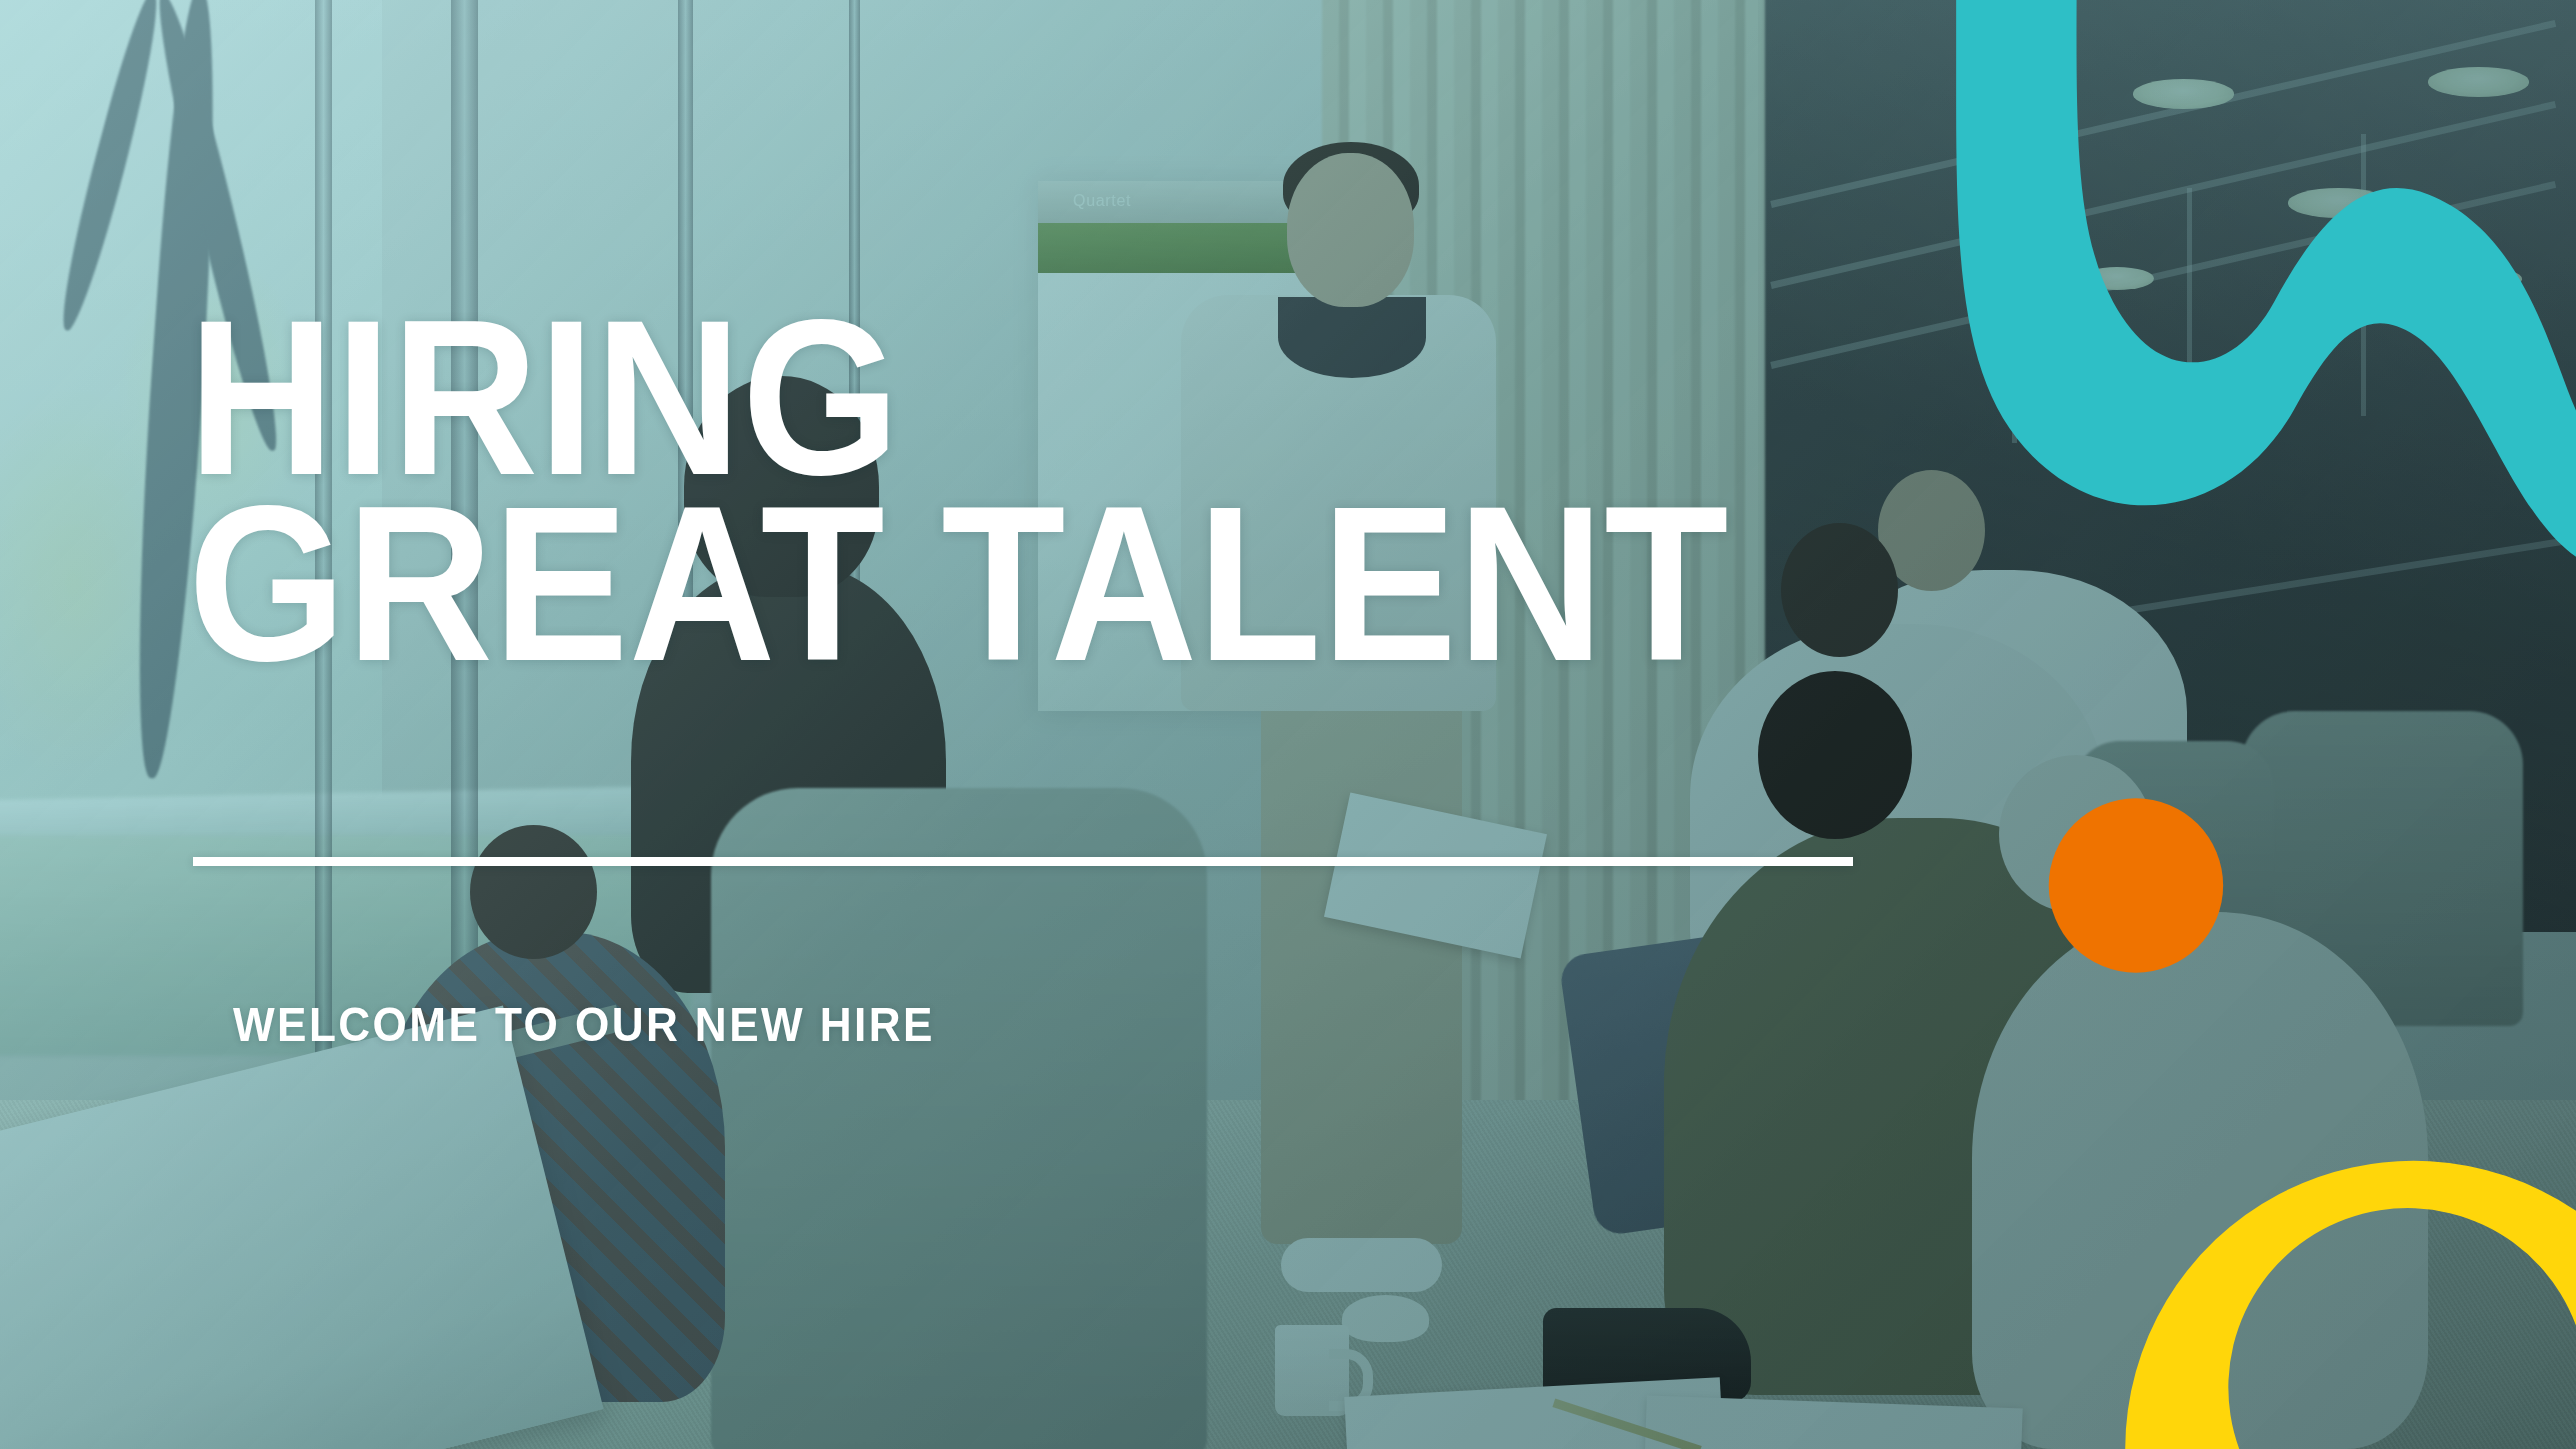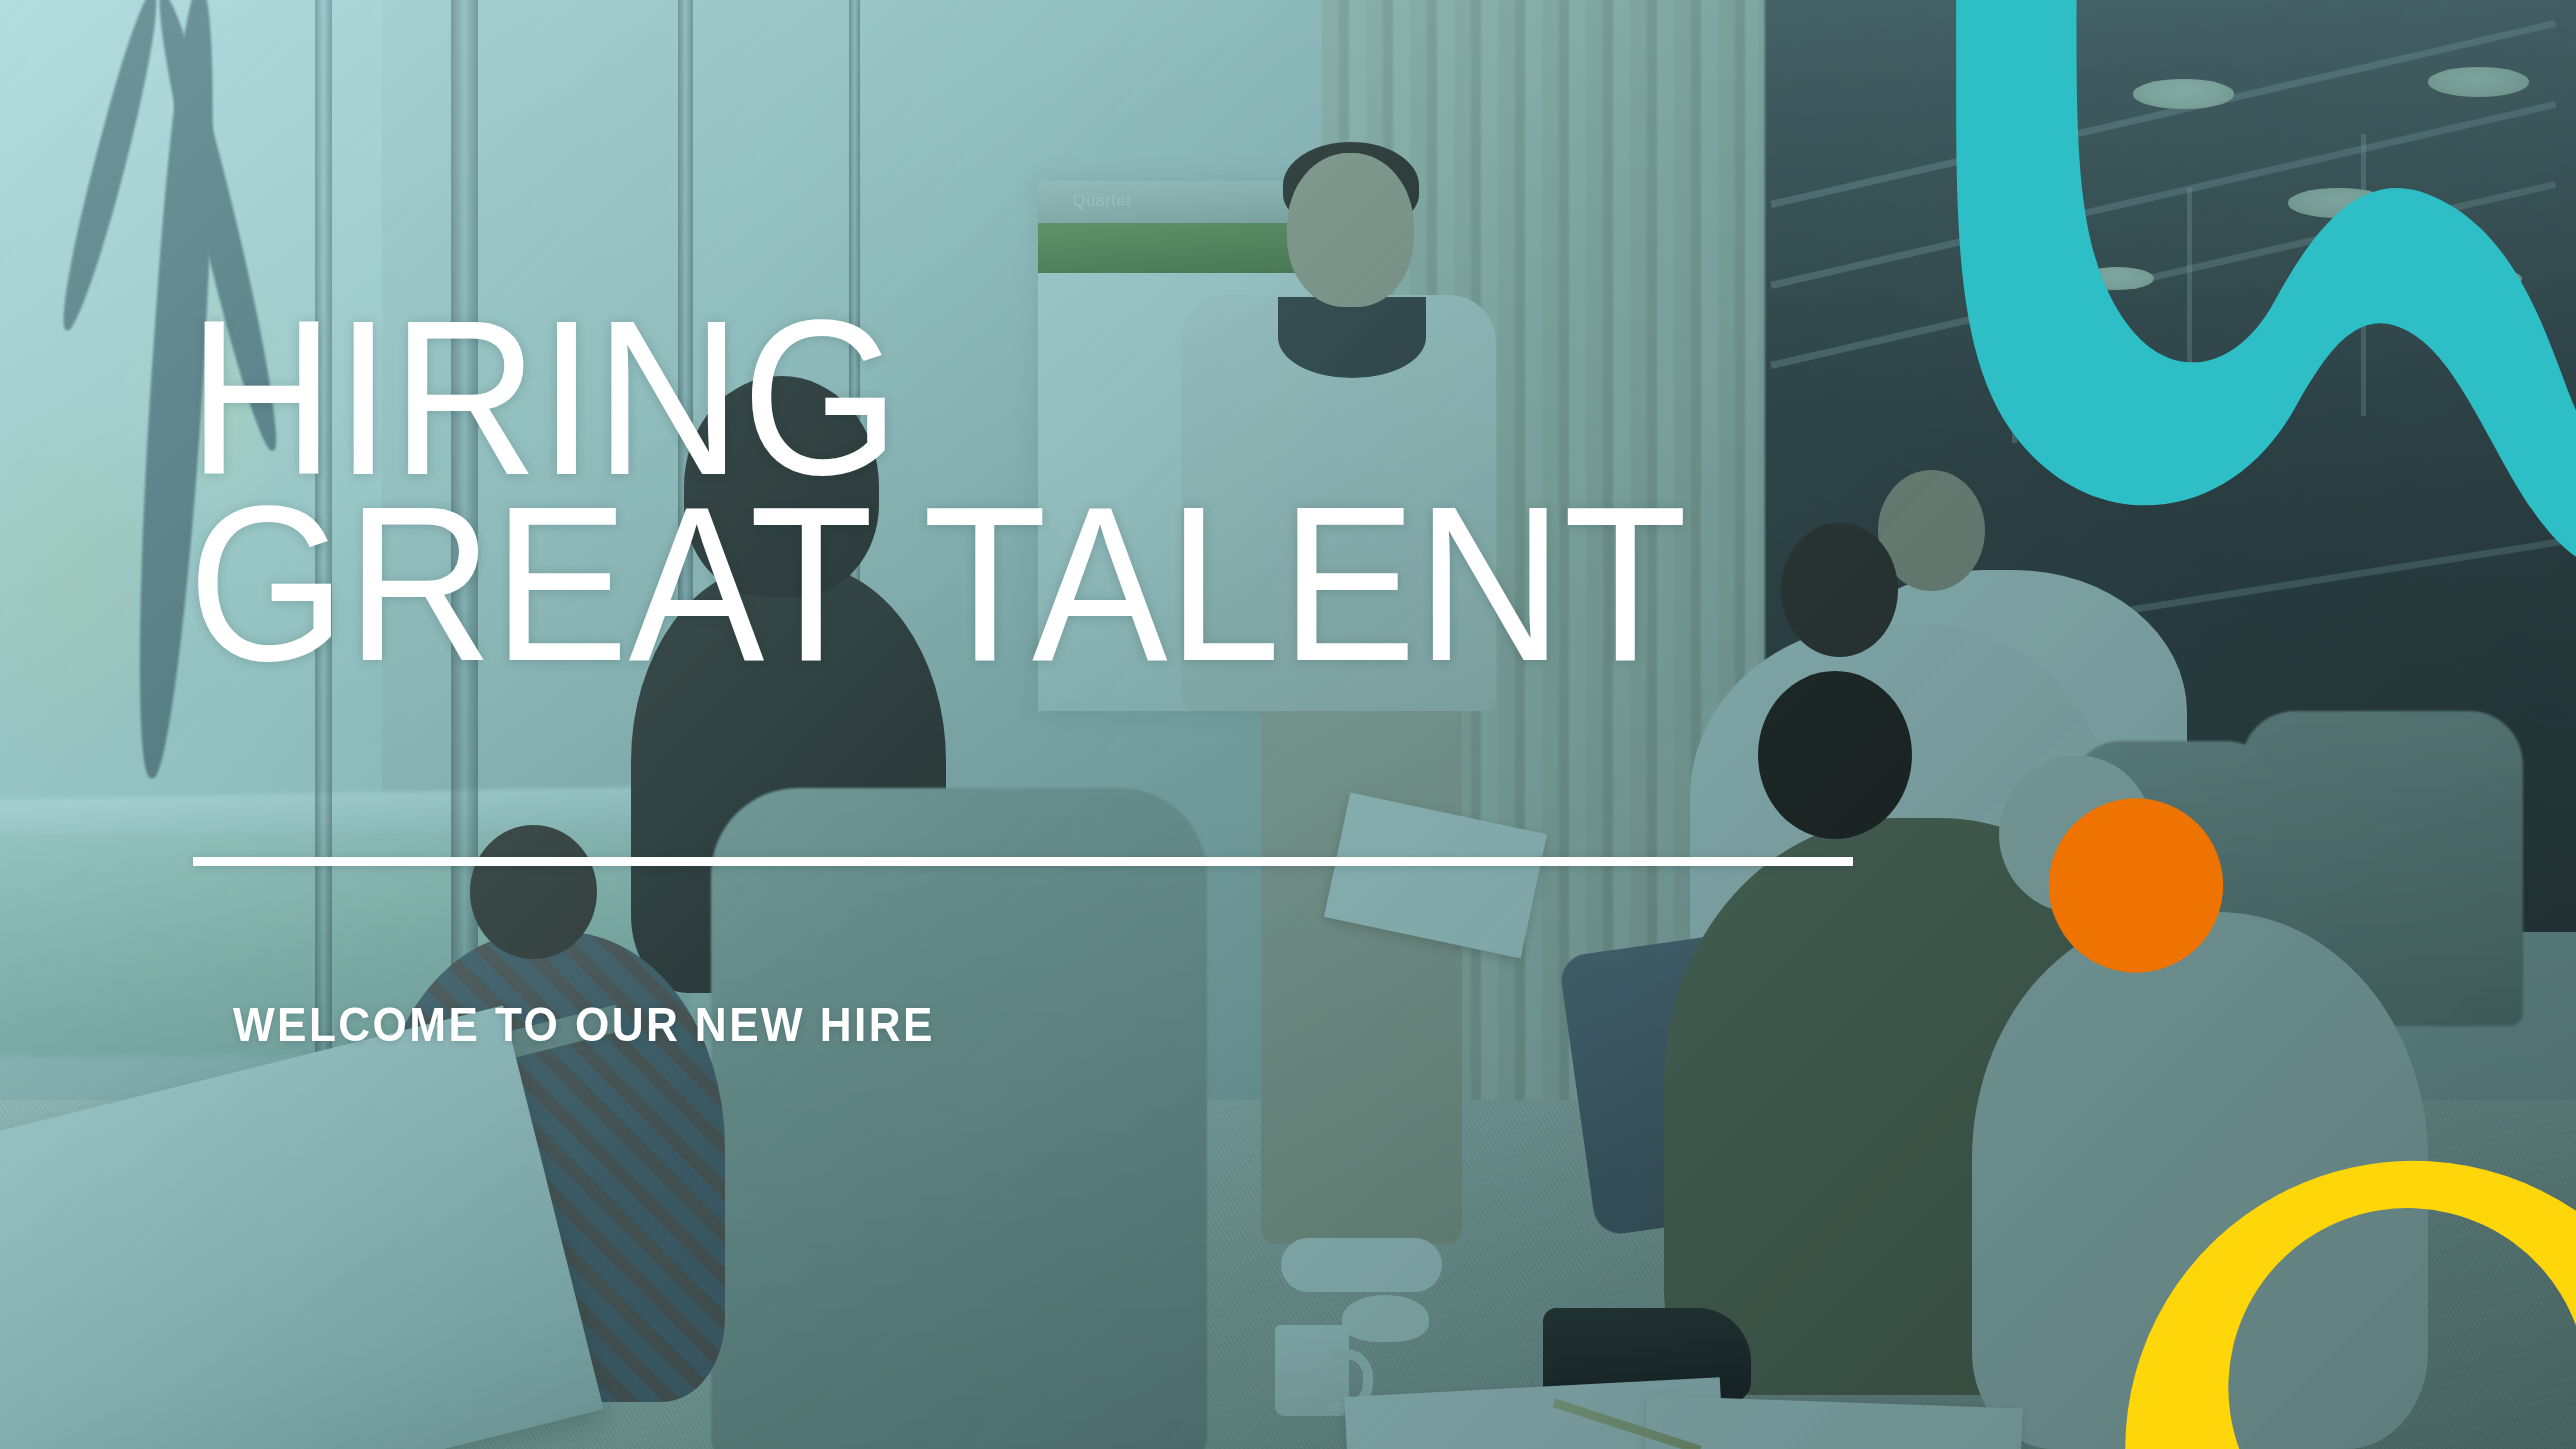--- a/index.html
+++ b/index.html
@@ -260,21 +260,21 @@
 
   
   .content {
     position: absolute;
     left: 0; top: 0; width: 2576px; height: 1449px;
   }
   .headline {
     position: absolute;
     left: 188px;
     color: #ffffff;
-    font-weight: 400;
+    font-weight: 700;
     letter-spacing: 0.005em;
     line-height: 0.84;
     text-transform: uppercase;
     font-stretch: condensed;
     white-space: nowrap;
     text-shadow: 0 1.3px 10.7px rgba(0,40,45,0.18);
   }
   .headline .l1 {
     display: block;
     font-size: 221px;

